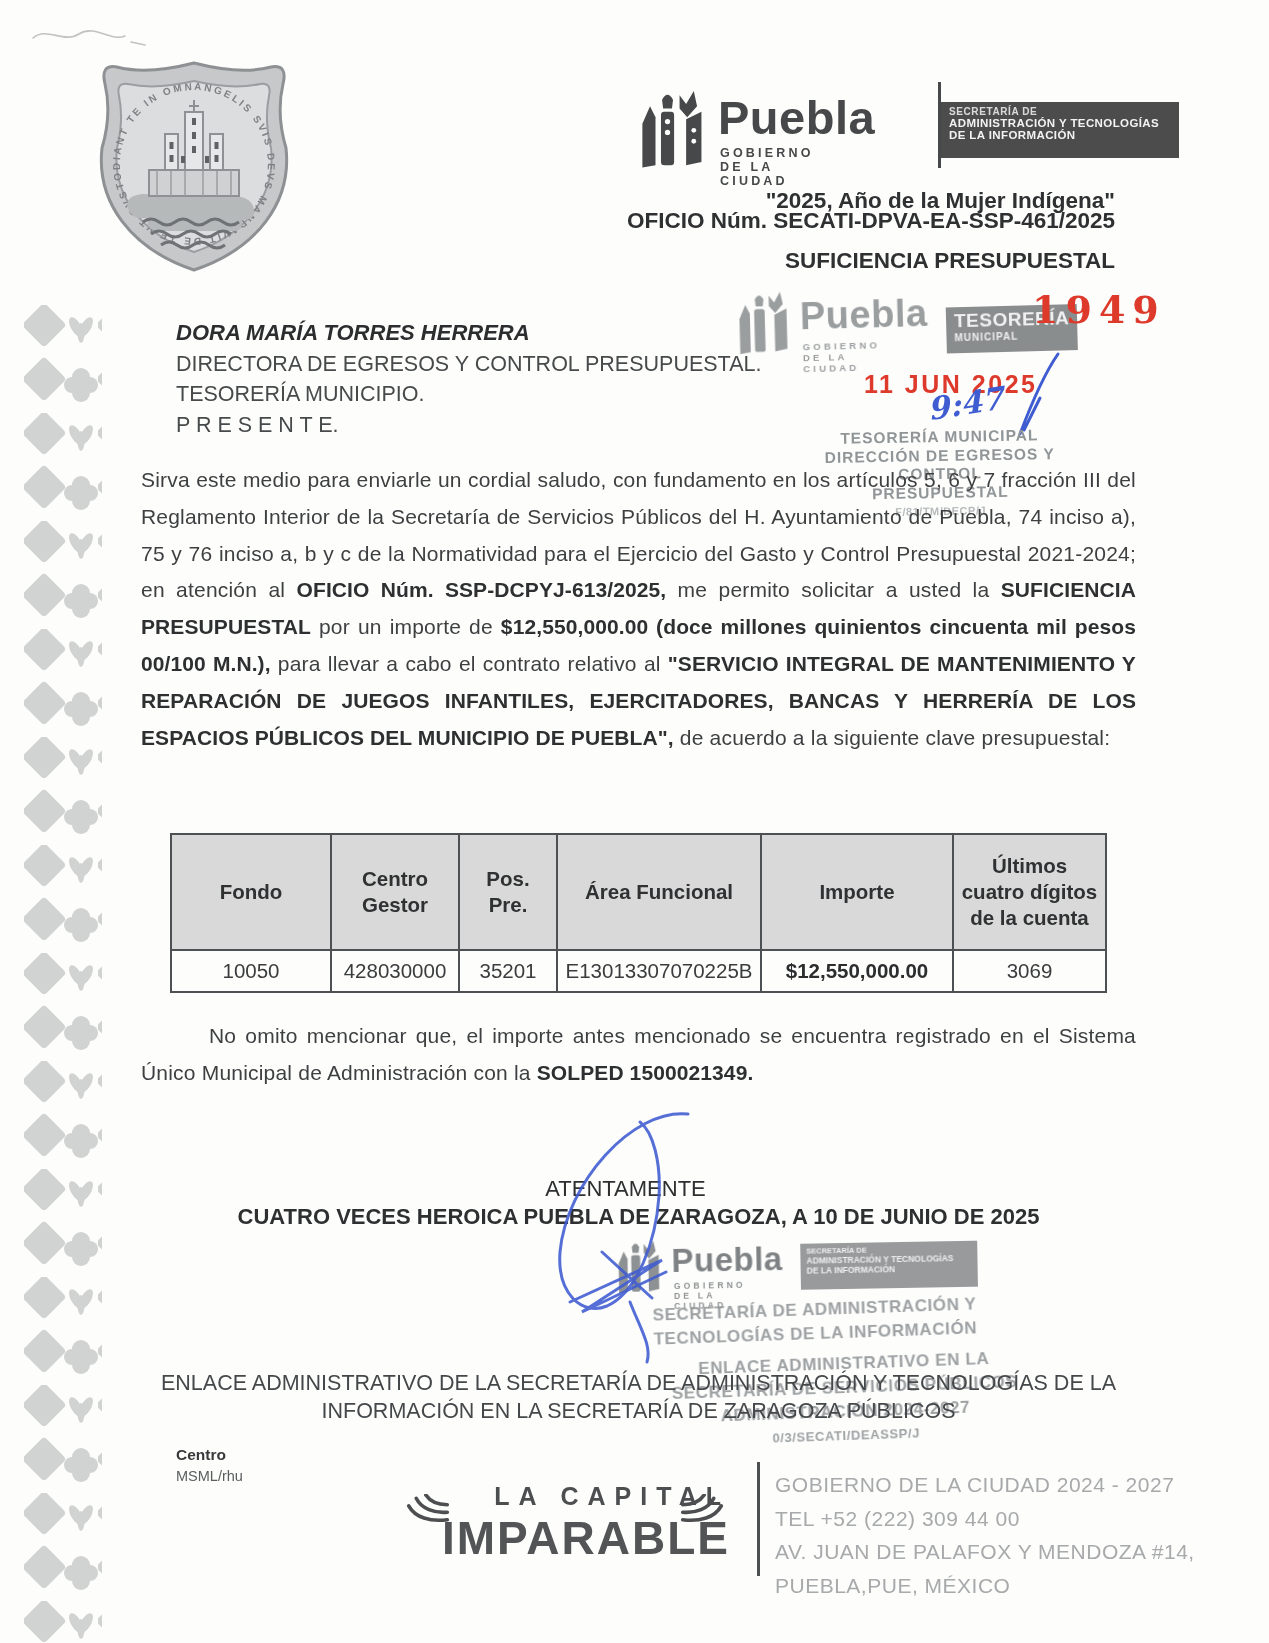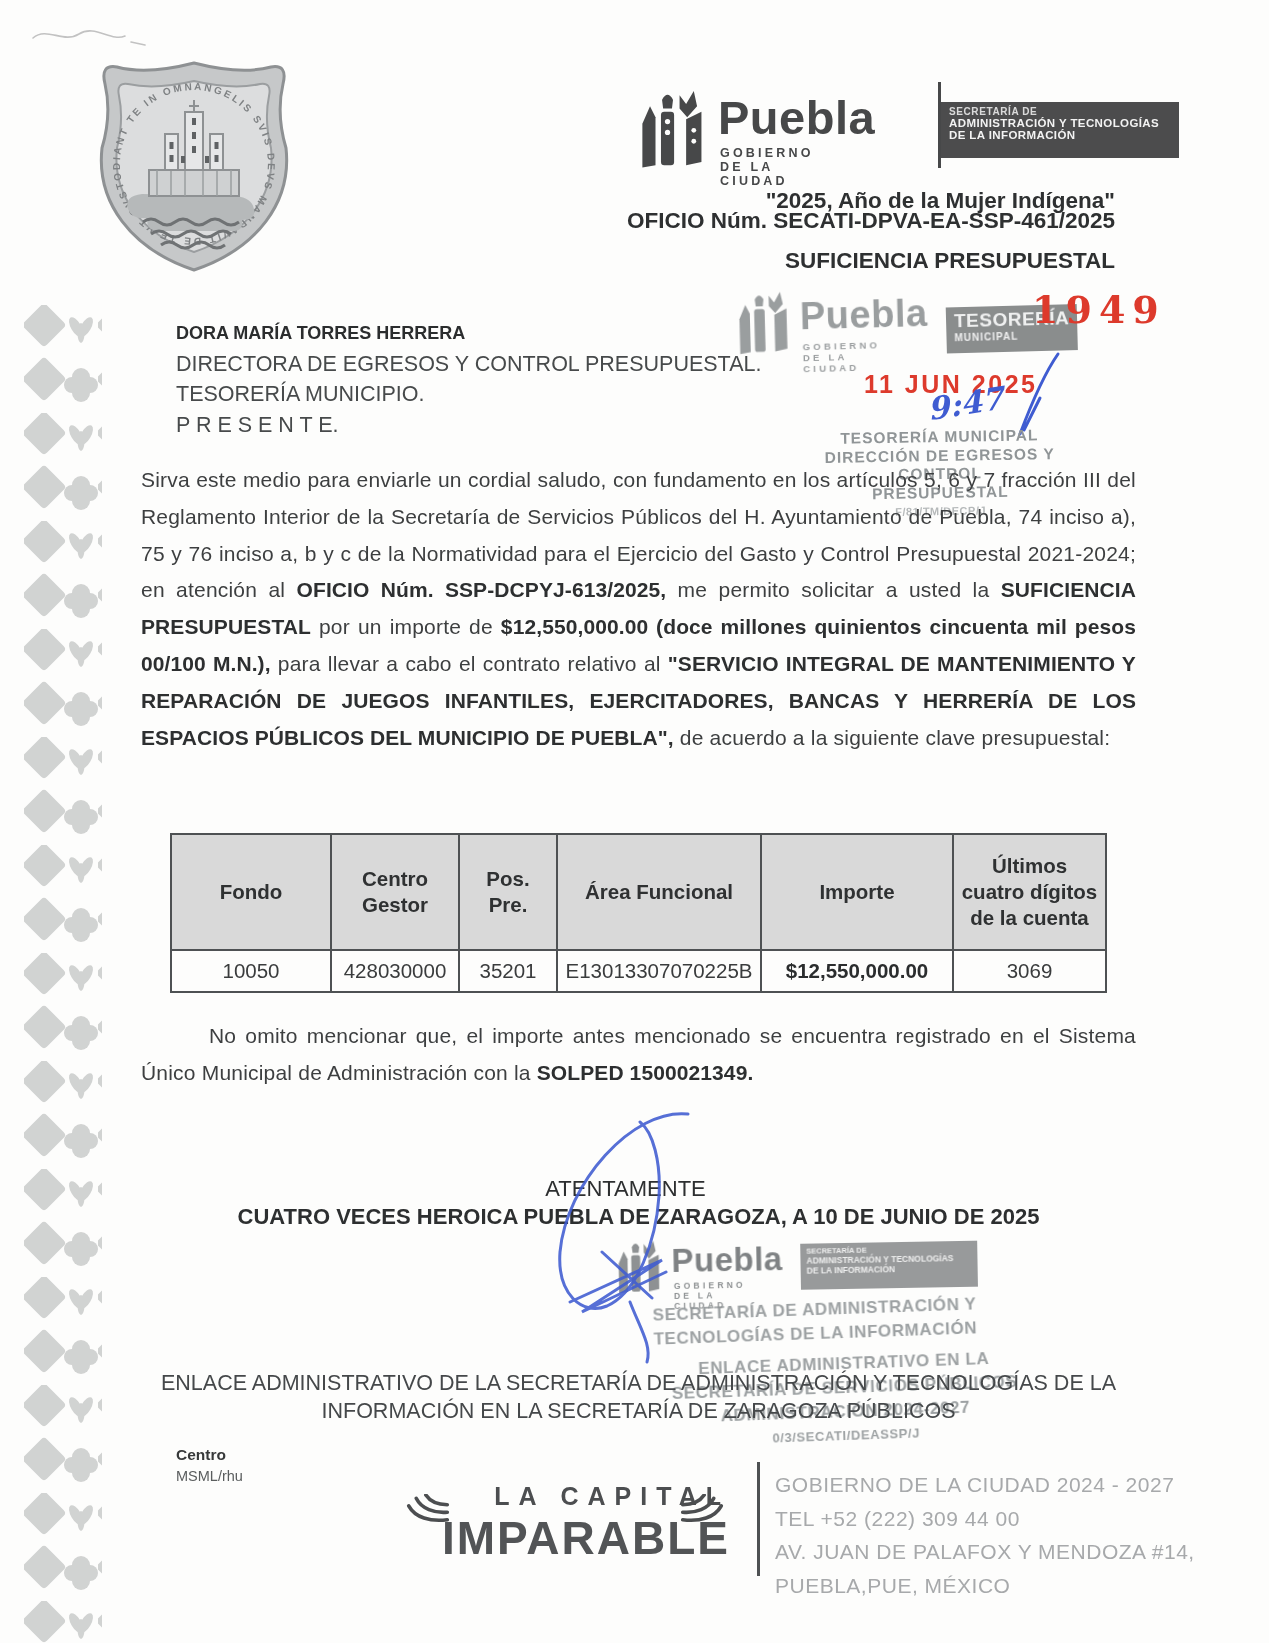--- a/index.html
+++ b/index.html
@@ -12,21 +12,21 @@
   .b{font-weight:bold;color:#2d2f30;}
   
   .brand-word{font-weight:bold;letter-spacing:.5px;}
   .brand-sub{font-weight:bold;letter-spacing:3.2px;}
   .darkbox{background:var(--darkbox);color:#f3f3f3;}
   .darkbox .l1{font-size:10px;letter-spacing:.6px;font-weight:bold;opacity:.85;}
   .darkbox .l2,.darkbox .l3{font-size:11.5px;font-weight:bold;letter-spacing:.4px;}
   .mast{font-weight:bold;font-size:22.5px;color:#2e3031;text-align:right;width:560px;}
   
   .recipient div{font-size:21.5px;line-height:30.5px;color:#474a4b;}
-  .recipient .name{font-weight:bold;font-size:18px;color:#2b2d2e;}
+  .recipient .name{font-weight:bold;font-size:22px;color:#2b2d2e;font-style:italic;}
   .rstamp-lines div{font-size:15.5px;letter-spacing:1px;font-weight:bold;
      color:var(--stampgray);text-align:center;line-height:18.5px;}
   .rstamp-lines .tiny{font-size:11px;opacity:.65;letter-spacing:.5px;}
   .red{color:var(--red);}
   .folio{font-family:"DejaVu Serif",serif;font-weight:bold;font-size:38px;letter-spacing:7px;}
   .rdate{font-weight:bold;font-size:25px;letter-spacing:2.5px;}
   .pen{color:var(--blue);}
   .time{font-family:"DejaVu Serif",serif;font-style:italic;font-size:31px;font-weight:bold;
         transform:rotate(-9deg) skewX(-6deg);}
   

